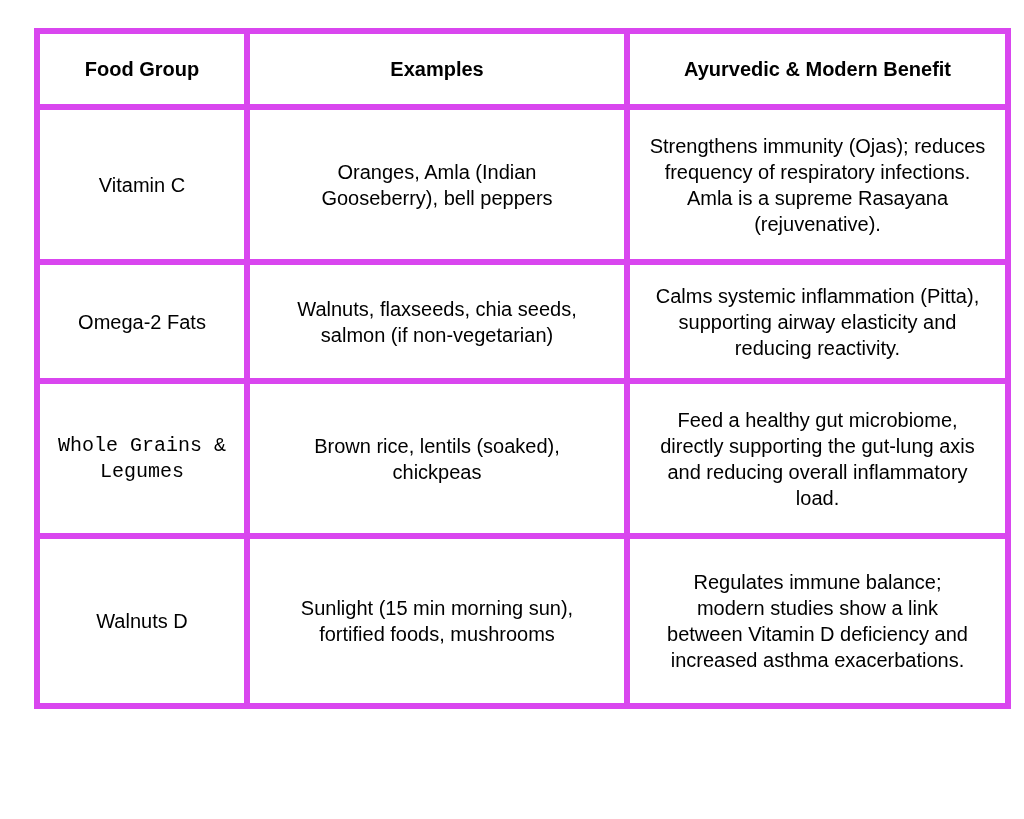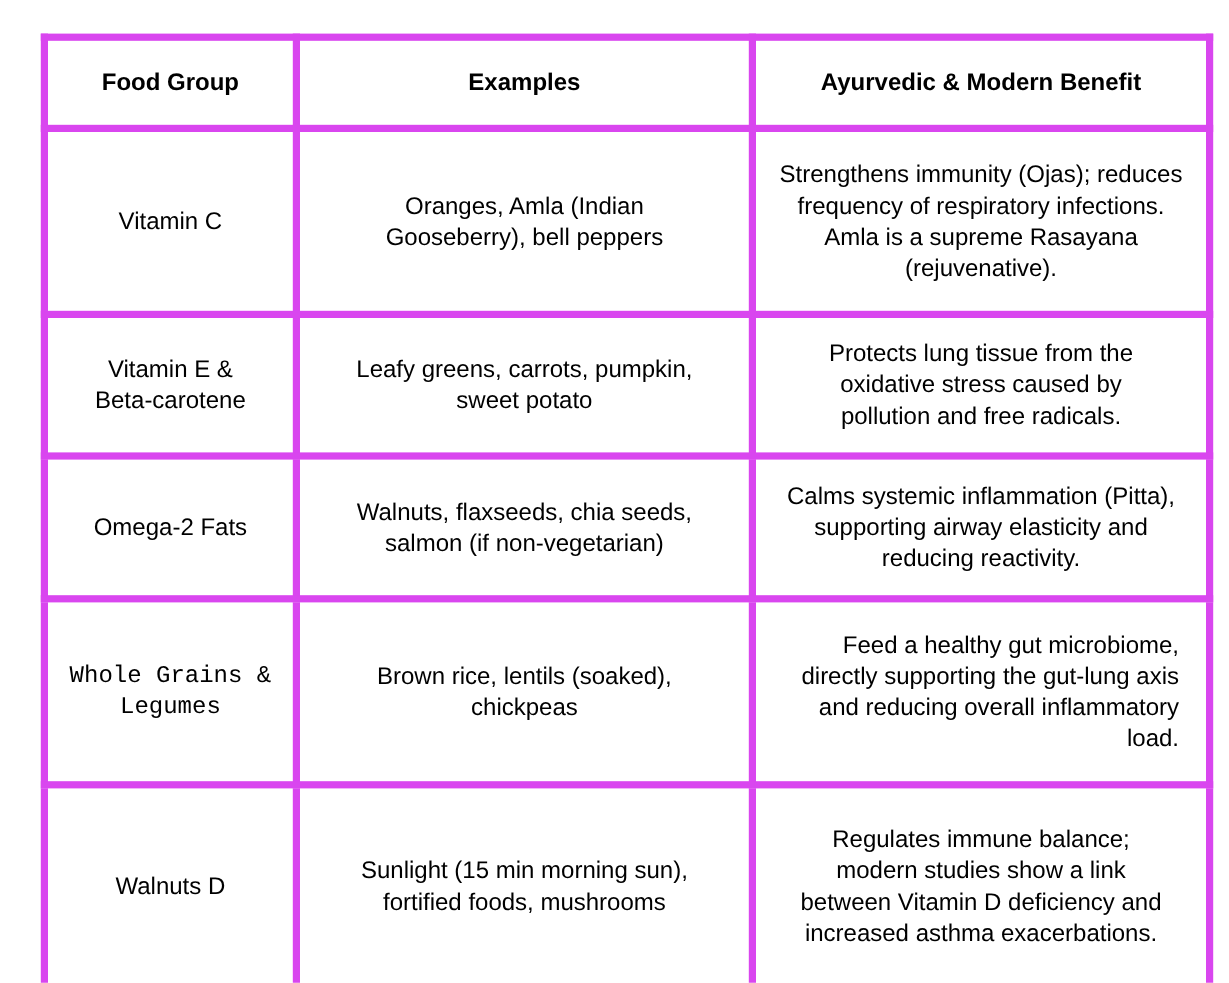--- a/index.html
+++ b/index.html
@@ -71,51 +71,40 @@
         <td>
           <span class="cell-text" style="max-width:150px;margin:0 auto;">Vitamin C</span>
         </td>
         <td>
           <span class="cell-text" style="max-width:300px;margin:0 auto;">Oranges, Amla (Indian Gooseberry), bell peppers</span>
         </td>
         <td>
           <span class="cell-text" style="max-width:340px;margin:16px auto;">Strengthens immunity (Ojas); reduces frequency of respiratory infections. Amla is a supreme Rasayana (rejuvenative).</span>
         </td>
       </tr>
-      <tr class="r2">
-        <td>
-          <span class="cell-text" style="max-width:150px;margin:0 auto;">Vitamin E &amp; Beta-carotene</span>
-        </td>
-        <td>
-          <span class="cell-text" style="max-width:330px;margin:0 auto;">Leafy greens, carrots, pumpkin, sweet potato</span>
-        </td>
-        <td>
-          <span class="cell-text" style="max-width:300px;margin:0 auto;">Protects lung tissue from the oxidative stress caused by pollution and free radicals.</span>
-        </td>
-      </tr>
       <tr class="r3">
         <td>
           <span class="cell-text" style="max-width:180px;margin:0 auto;">Omega-2 Fats</span>
         </td>
         <td>
           <span class="cell-text" style="max-width:330px;margin:0 auto;">Walnuts, flaxseeds, chia seeds, salmon (if non-vegetarian)</span>
         </td>
         <td>
           <span class="cell-text" style="max-width:340px;margin:12px auto;">Calms systemic inflammation (Pitta), supporting airway elasticity and reducing reactivity.</span>
         </td>
       </tr>
       <tr class="r4">
         <td>
           <span class="cell-text" style="max-width:170px;margin:0 auto;font-family:Liberation Mono, monospace;">Whole Grains &amp; Legumes</span>
         </td>
         <td>
           <span class="cell-text" style="max-width:300px;margin:0 auto;">Brown rice, lentils (soaked), chickpeas</span>
         </td>
         <td>
-          <span class="cell-text" style="max-width:330px;margin:0 auto;text-align:right;">Feed a healthy gut microbiome, directly supporting the gut-lung axis and reducing overall inflammatory load.</span>
+          <span class="cell-text" style="max-width:330px;margin:0 auto;">Feed a healthy gut microbiome, directly supporting the gut-lung axis and reducing overall inflammatory load.</span>
         </td>
       </tr>
       <tr class="r5">
         <td>
           <span class="cell-text" style="max-width:150px;margin:0 auto;">Walnuts D</span>
         </td>
         <td>
           <span class="cell-text" style="max-width:330px;margin:0 auto;">Sunlight (15 min morning sun), fortified foods, mushrooms</span>
         </td>
         <td>

